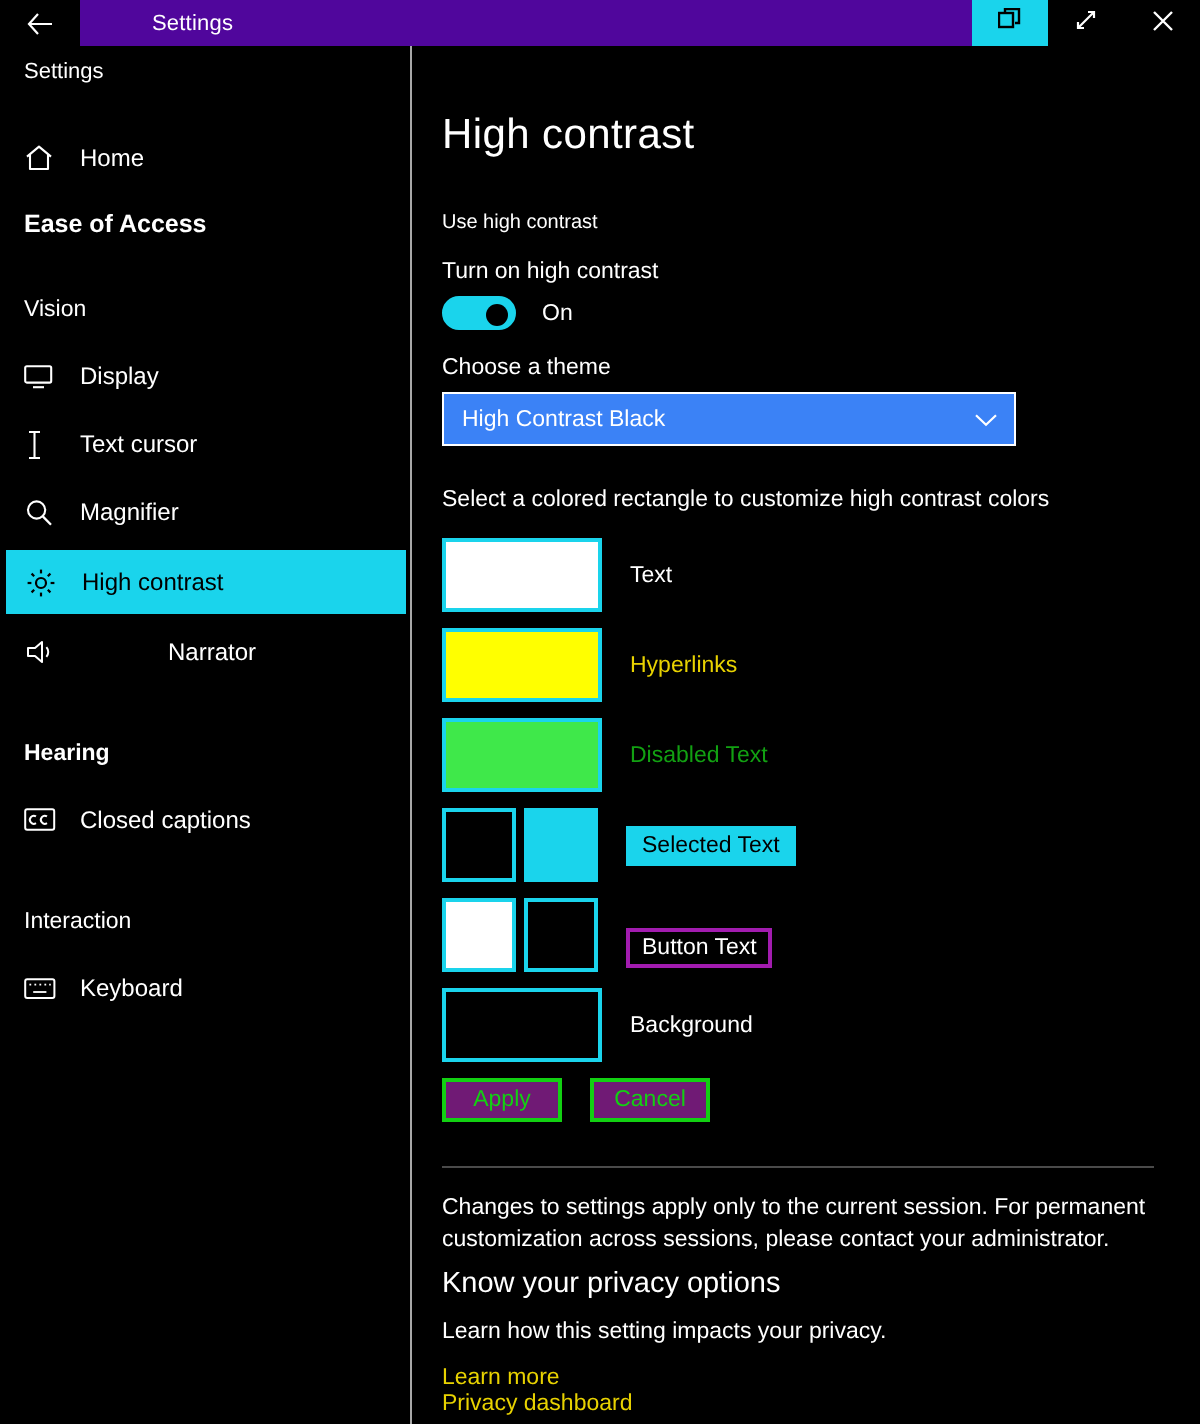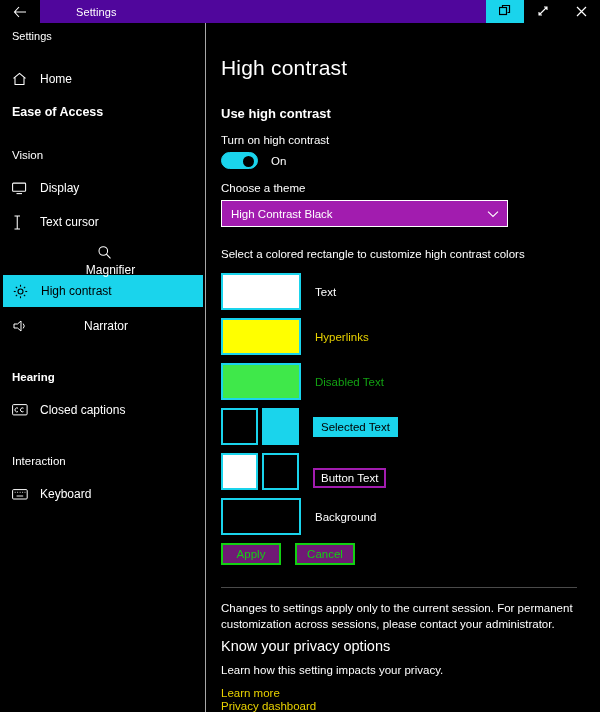--- a/index.html
+++ b/index.html
@@ -93,21 +93,21 @@
     width: 393px; height: 689px;
     background: #000000;
     padding: 0 18px 0 14px;
     overflow: hidden;
   }
   h1.page-title {
     font-size: 21px; font-weight: normal; color: #ffffff;
     margin: 33px 0 0 0; letter-spacing: .2px;
   }
   h2.section-title {
-    font-size: 13px; font-weight: bold; color: #ffffff;
+    font-size: 10px; font-weight: normal; color: #ffffff;
     margin: 26px 0 0 0;
   }
   .field-label {
     font-size: 11.5px; color: #ffffff;
     margin-top: 13px;
   }
 
   
   .toggle-row { display: flex; align-items: center; margin-top: 6px; }
   .toggle {
@@ -120,21 +120,21 @@
     width: 11px; height: 11px; border-radius: 50%;
     background: #000000;
   }
   .toggle-state { font-size: 11.5px; margin-left: 13px; color: #ffffff; }
 
   
   .dropdown {
     margin-top: 6px;
     width: 287px; height: 27px;
     border: 1px solid #ffffff;
-    background: #a21caf;
+    background: #3b82f6;
     display: flex; align-items: center;
     padding: 0 8px 0 9px;
   }
   .dropdown .dd-value { font-size: 11.5px; color: #ffffff; flex: 1 1 auto; }
   .dropdown .dd-chev { color: #ffffff; display: flex; align-items: center; }
 
   .helper-text { font-size: 11.5px; color: #ffffff; margin-top: 21px; }
 
   
   .swatches { margin-top: 13px; }
@@ -265,21 +265,21 @@
 
     <div class="sb-item" style="margin-top:4px;">
       <span class="sb-ico">
         <svg width="11" height="15" viewBox="0 0 11 15">
           <path d="M2.5 1 L8 1 M5.25 1 L5.25 14 M2.5 14 L8 14" stroke="#ffffff" stroke-width="1.05" fill="none"></path>
         </svg>
       </span>
       <span class="sb-label">Text cursor</span>
     </div>
 
-    <div class="sb-item" style="margin-top:4px;flex-direction:column;">
+    <div class="sb-item" style="margin-top:4px;">
       <span class="sb-ico">
         <svg width="15" height="15" viewBox="0 0 15 15">
           <circle cx="6.3" cy="6" r="4.3" stroke="#ffffff" stroke-width="1.05" fill="none"></circle>
           <path d="M9.4 9.2 L13.5 13.4" stroke="#ffffff" stroke-width="1.15"></path>
         </svg>
       </span>
       <span class="sb-label">Magnifier</span>
     </div>
 
     <div class="sb-item selected" style="margin-top:4px;">

